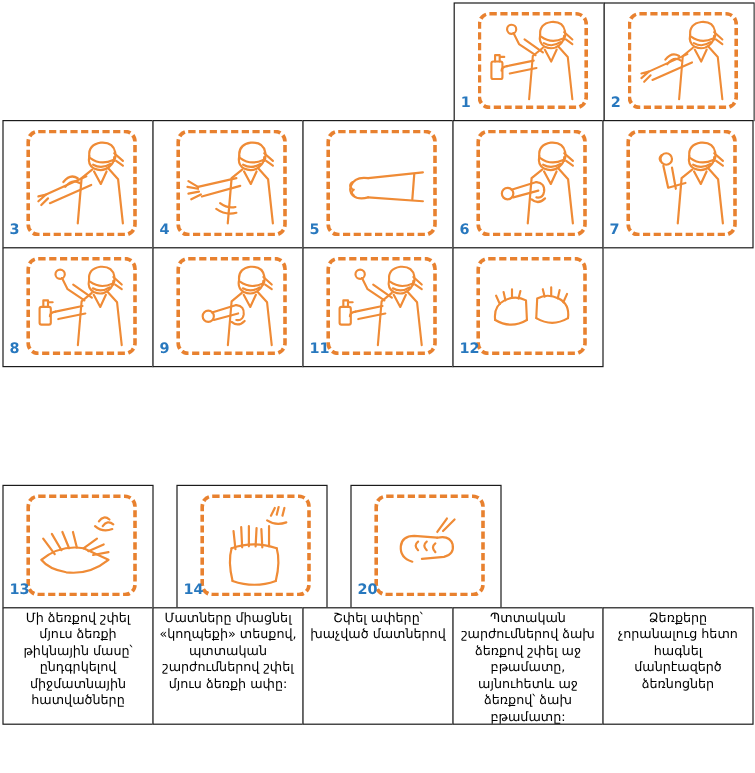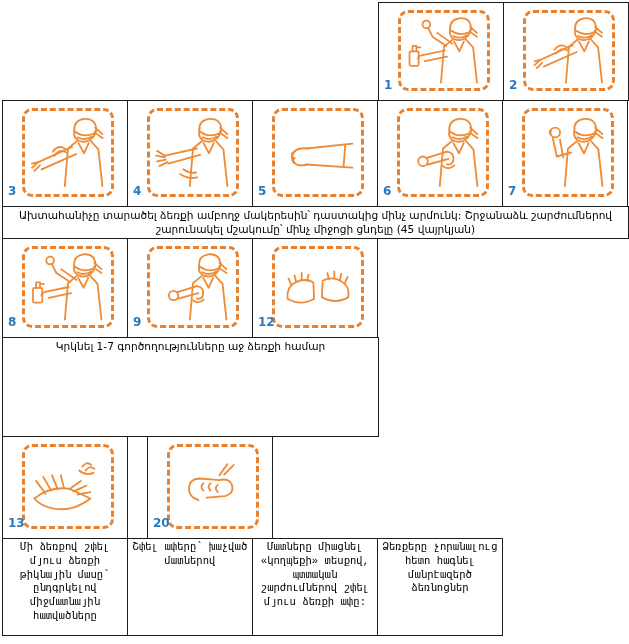--- a/index.html
+++ b/index.html
@@ -15,21 +15,21 @@
     position:relative;width:126px;flex:0 0 auto;height:100%;
   }
   .cell + .cell{margin-left:-1px;}
   .void{width:376px;flex:0 0 auto;height:100%;}
   .row-a{height:99px;}
   .row-b{height:107px;}
   .row-c{height:33px;}
   .row-d{height:100px;}
   .row-e{height:100px;}
   .row-f{height:103px;gap:20px;}
-  .row-g{height:98px;font-family:Liberation Mono, monospace;}
+  .row-g{height:98px;}
   .span3{width:377px;}
   .span5{width:627px;}
   .caption{
     font-size:10.6px;line-height:1.3;text-align:center;
     padding:2px 4px;
   }
   .row-c .cell{display:flex;align-items:center;justify-content:center;}
   .dash-box{
     position:absolute;left:19px;right:13px;top:7px;bottom:9px;
     border:3px dashed #E8812F;border-radius:10px;
@@ -229,23 +229,20 @@
     <div class="cell">
       <div class="dash-box">
         <svg class="fig" viewBox="0 0 100 90">
             <use href="#fig-fist-raised" xlink:href="#fig-fist-raised"></use>
           </svg>
       </div>
       <span class="num">7</span>
     </div>
   </div>
 
-  <div class="row row-c">
-    <div class="cell span5 caption">Ախտահանիչը տարածել ձեռքի ամբողջ մակերեսին՝ դաստակից մինչ արմունկ: Շրջանաձև շարժումներով շարունակել մշակումը՝ մինչ միջոցի ցնդելը (45 վայրկյան)</div>
-  </div>
 
   <div class="row row-d">
     <div class="cell">
       <div class="dash-box">
         <svg class="fig" viewBox="0 0 100 90">
             <use href="#fig-dispenser" xlink:href="#fig-dispenser"></use>
           </svg>
       </div>
       <span class="num">8</span>
     </div>
@@ -253,50 +250,66 @@
       <div class="dash-box">
         <svg class="fig" viewBox="0 0 100 90">
             <use href="#fig-rub-elbow" xlink:href="#fig-rub-elbow"></use>
           </svg>
       </div>
       <span class="num">9</span>
     </div>
     <div class="cell">
       <div class="dash-box">
         <svg class="fig" viewBox="0 0 100 90">
+            <use href="#fig-dispenser" xlink:href="#fig-dispenser"></use>
+          </svg>
+      </div>
+      <span class="num">11</span>
+    </div>
+    <div class="cell">
+      <div class="dash-box">
+        <svg class="fig" viewBox="0 0 100 90">
             <use href="#fig-hands-cupped" xlink:href="#fig-hands-cupped"></use>
           </svg>
       </div>
       <span class="num">12</span>
     </div>
   </div>
 
   <div class="row row-e">
-    <div class="cell span3 caption">Կրկնել 1-7 գործողությունները աջ ձեռքի համար</div>
   </div>
 
   <div class="row row-f">
     <div class="cell">
       <div class="dash-box">
         <svg class="fig" viewBox="0 0 100 90">
             <use href="#fig-hand-over-back" xlink:href="#fig-hand-over-back"></use>
           </svg>
       </div>
       <span class="num">13</span>
+    </div>
+    <div class="cell">
+      <div class="dash-box">
+        <svg class="fig" viewBox="0 0 100 90">
+            <use href="#fig-hands-interlaced" xlink:href="#fig-hands-interlaced"></use>
+          </svg>
+      </div>
+      <span class="num">14</span>
     </div>
     <div class="cell">
       <div class="dash-box">
         <svg class="fig" viewBox="0 0 100 90">
             <use href="#fig-hands-locked" xlink:href="#fig-hands-locked"></use>
           </svg>
       </div>
       <span class="num">20</span>
     </div>
   </div>
 
   <div class="row row-g">
     <div class="cell caption">Մի ձեռքով շփել մյուս ձեռքի թիկնային մասը՝ ընդգրկելով միջմատնային հատվածները</div>
+    <div class="cell caption">Մատները միացնել «կողպեքի» տեսքով, պտտական շարժումներով շփել մյուս ձեռքի ափը:</div>
     <div class="cell caption">Շփել ափերը՝ խաչված մատներով</div>
-    <div class="cell caption">Մատները միացնել «կողպեքի» տեսքով, պտտական շարժումներով շփել մյուս ձեռքի ափը:</div>
+    <div class="cell caption">Պտտական շարժումներով ձախ ձեռքով շփել աջ բթամատը, այնուհետև աջ ձեռքով՝ ձախ բթամատը:</div>
     <div class="cell caption">Ձեռքերը չորանալուց հետո հագնել մանրէազերծ ձեռնոցներ</div>
   </div>
 
 </div>
 
 </body></html>

